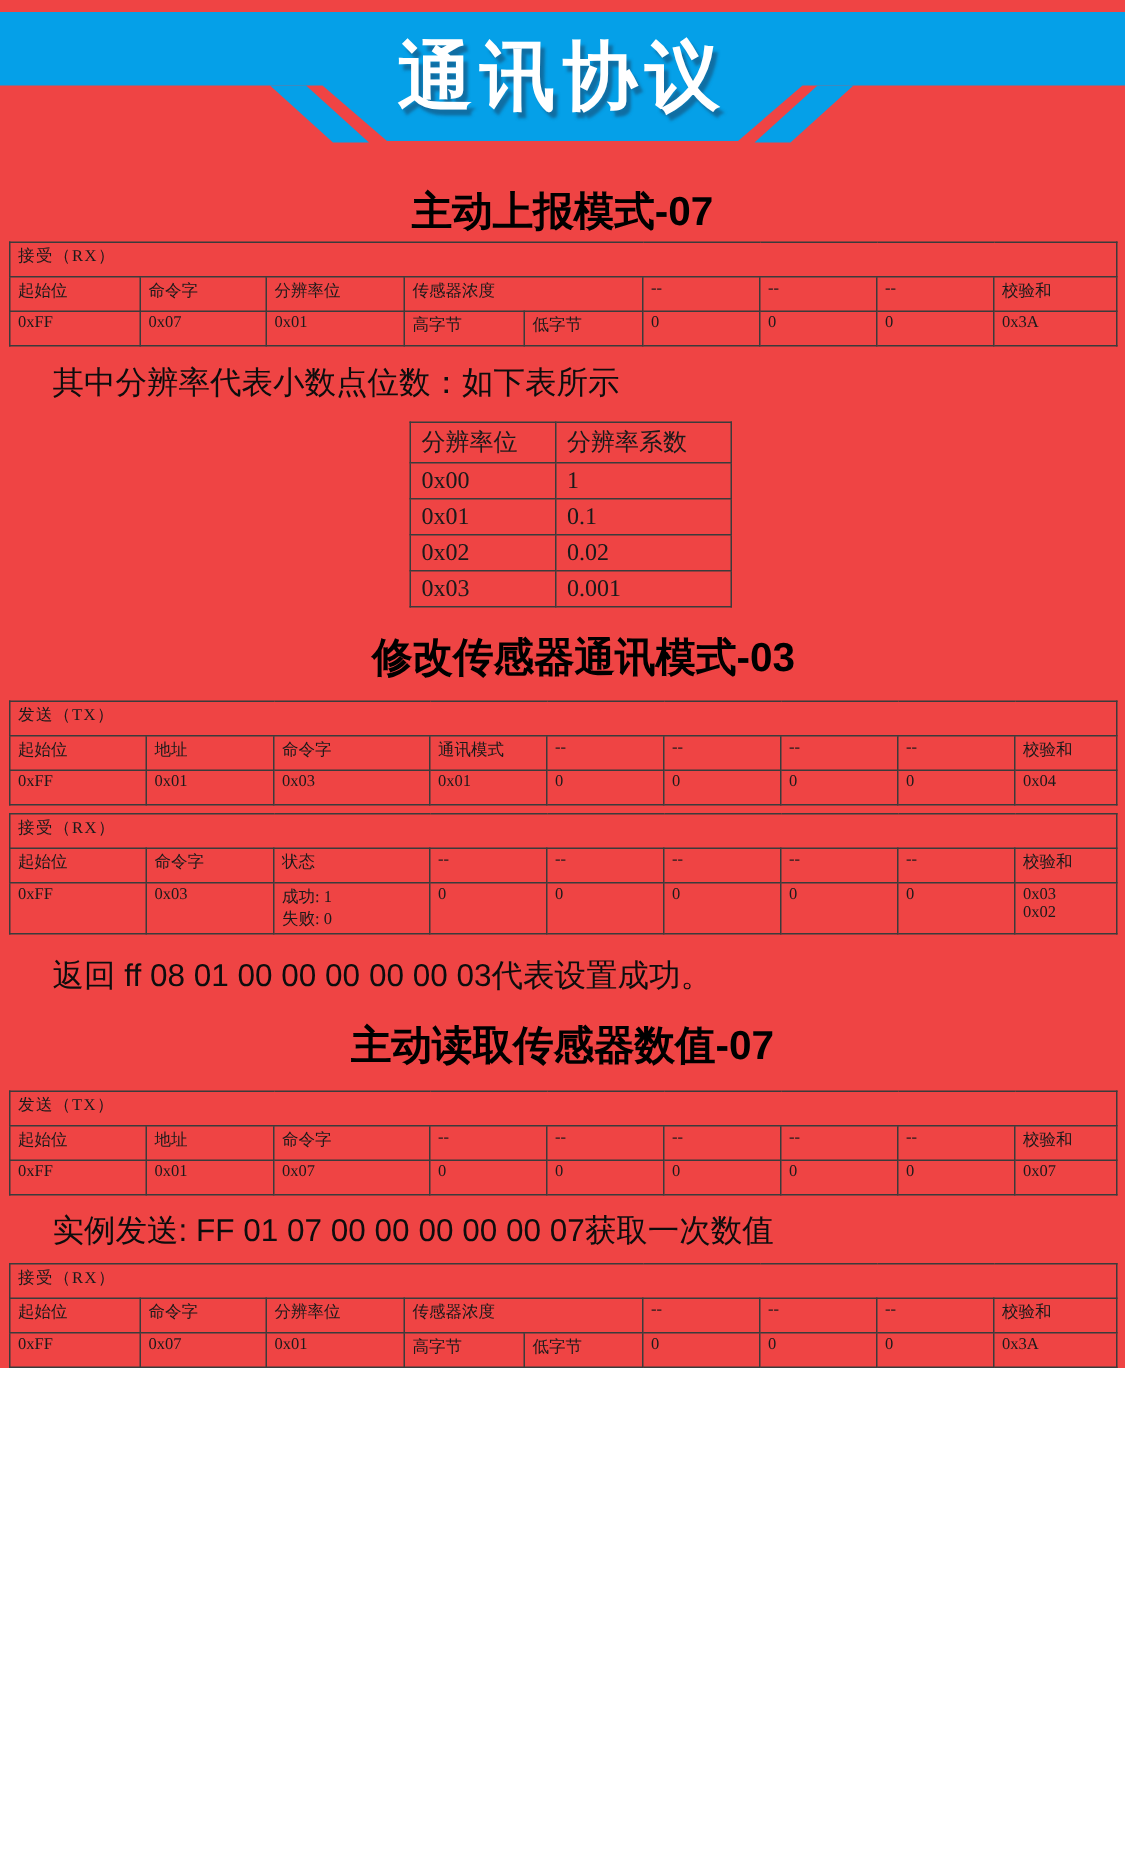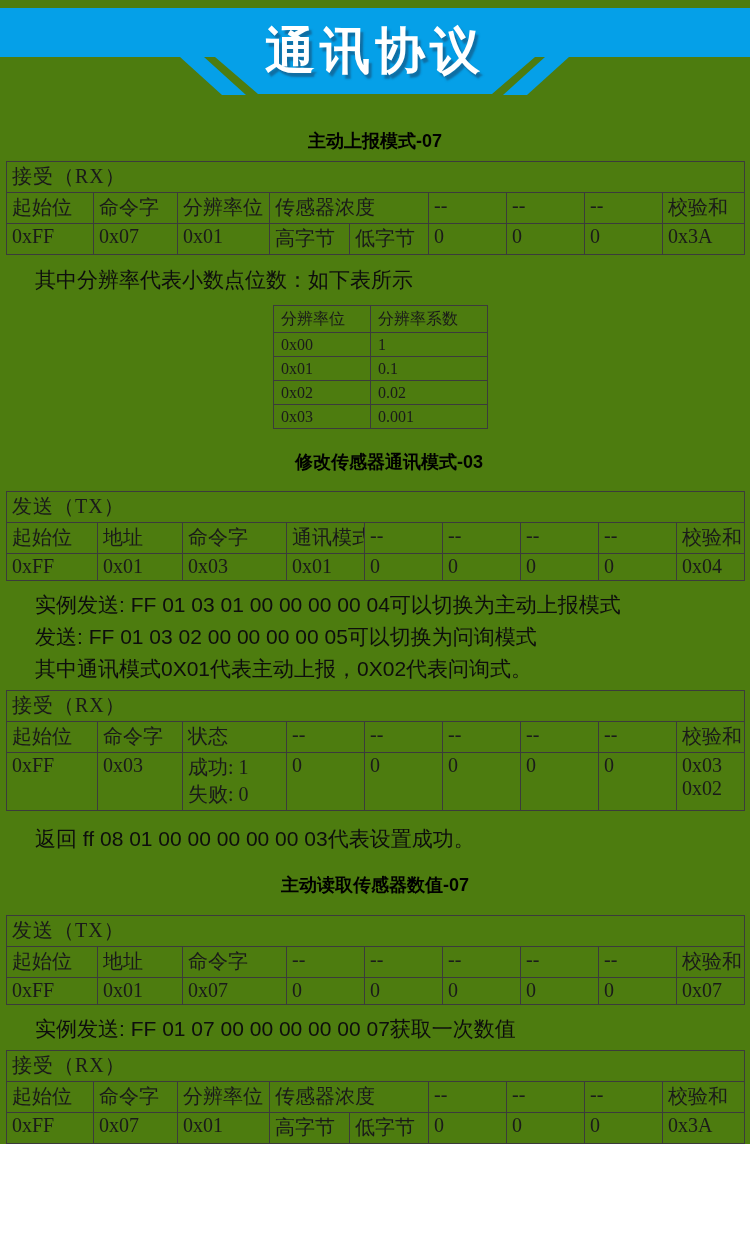--- a/index.html
+++ b/index.html
@@ -1,41 +1,41 @@
 <!DOCTYPE html>
 <html><head>
 <meta charset="utf-8">
 <style>
   html,body { margin:0; padding:0; background:#ffffff; }
   body { width:750px; font-family:"Liberation Sans", sans-serif; color:#111; }
-  .page { width:750px; overflow:hidden; background:#4d7c0f; }
+  .page { width:750px; overflow:hidden; background:#ef4444; }
 
   
   .banner { position:relative; width:750px; height:102px; }
   .banner svg { position:absolute; left:0; top:0; }
   .banner-title {
     position:absolute; left:0; right:0; top:18px;
     text-align:center;
     font-size:50px; font-weight:800; letter-spacing:5px;
     color:#ffffff;
     text-shadow:3px 4px 2px rgba(25,70,105,0.55);
   }
 
   
   .sec-title {
-    text-align:center; font-size:18px; font-weight:700; color:#000;
+    text-align:center; font-size:27px; font-weight:700; color:#000;
     margin:0; line-height:27px;
   }
 
   
   table.ptable {
     border-collapse:collapse; table-layout:fixed;
     width:738px; margin-left:6px;
     font-family:"Liberation Serif","DejaVu Serif",serif;
-    font-size:20px; color:#1a1a1a;
+    font-size:11px; color:#1a1a1a;
   }
   table.ptable td {
     border:1px solid #3b3b3b;
     padding:1px 4px 2px 5px;
     height:19px; vertical-align:top; text-align:left;
     white-space:nowrap; overflow:hidden;
   }
   td.cap { letter-spacing:1px; }
 
   
@@ -189,25 +189,20 @@
         <td>0x01</td>
         <td>0</td>
         <td>0</td>
         <td>0</td>
         <td>0</td>
         <td>0x04</td>
       </tr>
     </tbody>
   </table>
 
-  <div class="mt8 lines33">
-    <div class="para-line">实例发送: FF 01 03 01 00 00 00 00 04可以切换为主动上报模式</div>
-    <div class="para-line">发送: FF 01 03 02 00 00 00 00 05可以切换为问询模式</div>
-    <div class="para-line">其中通讯模式0X01代表主动上报，0X02代表问询式。</div>
-  </div>
 
   <table class="ptable mt5">
     <colgroup>
       <col style="width:91px">
         <col style="width:85px">
         <col style="width:104px">
       <col style="width:78px">
         <col style="width:78px">
         <col style="width:78px">
       <col style="width:78px">

